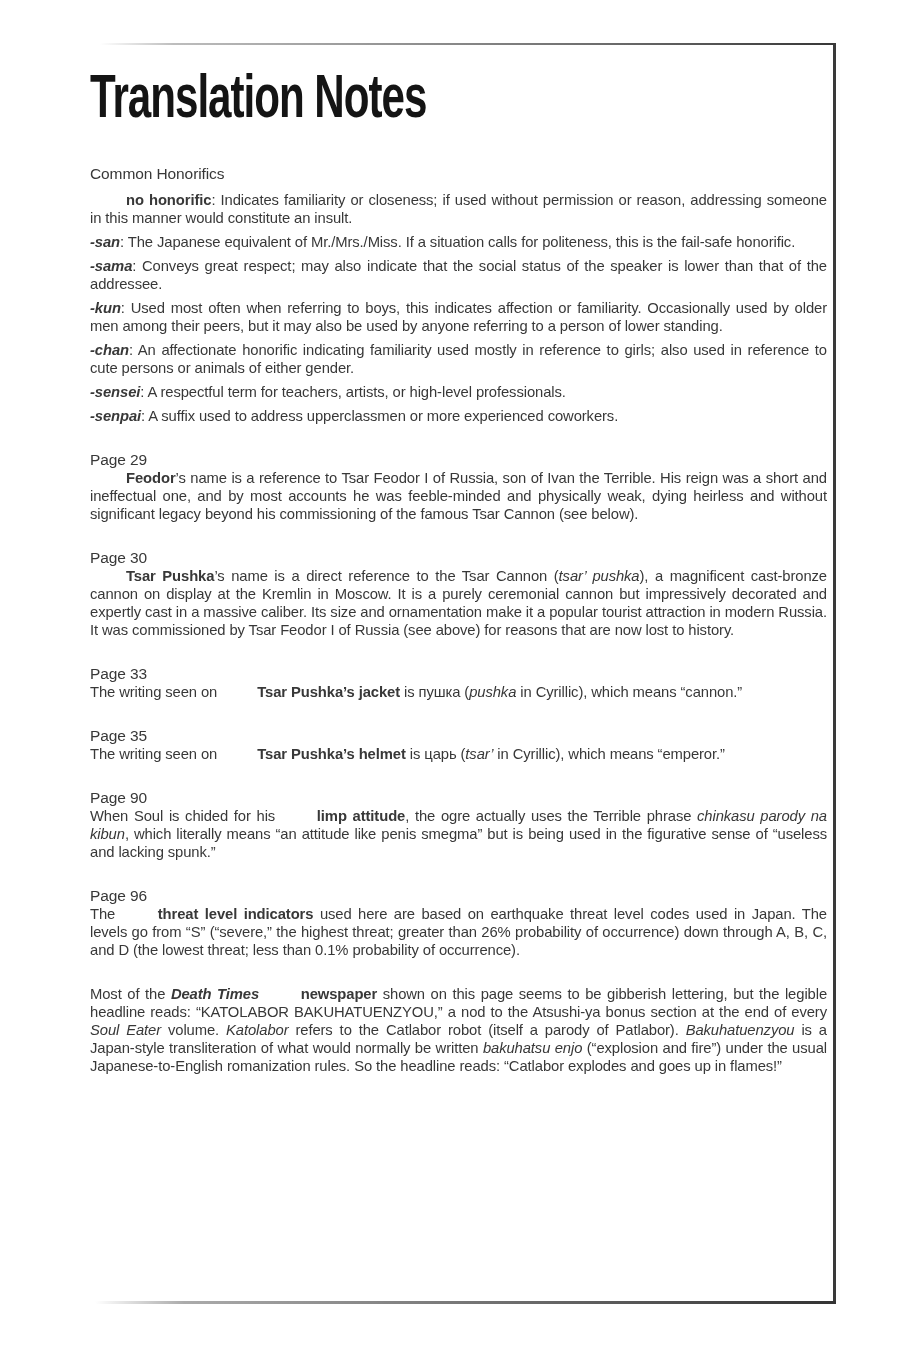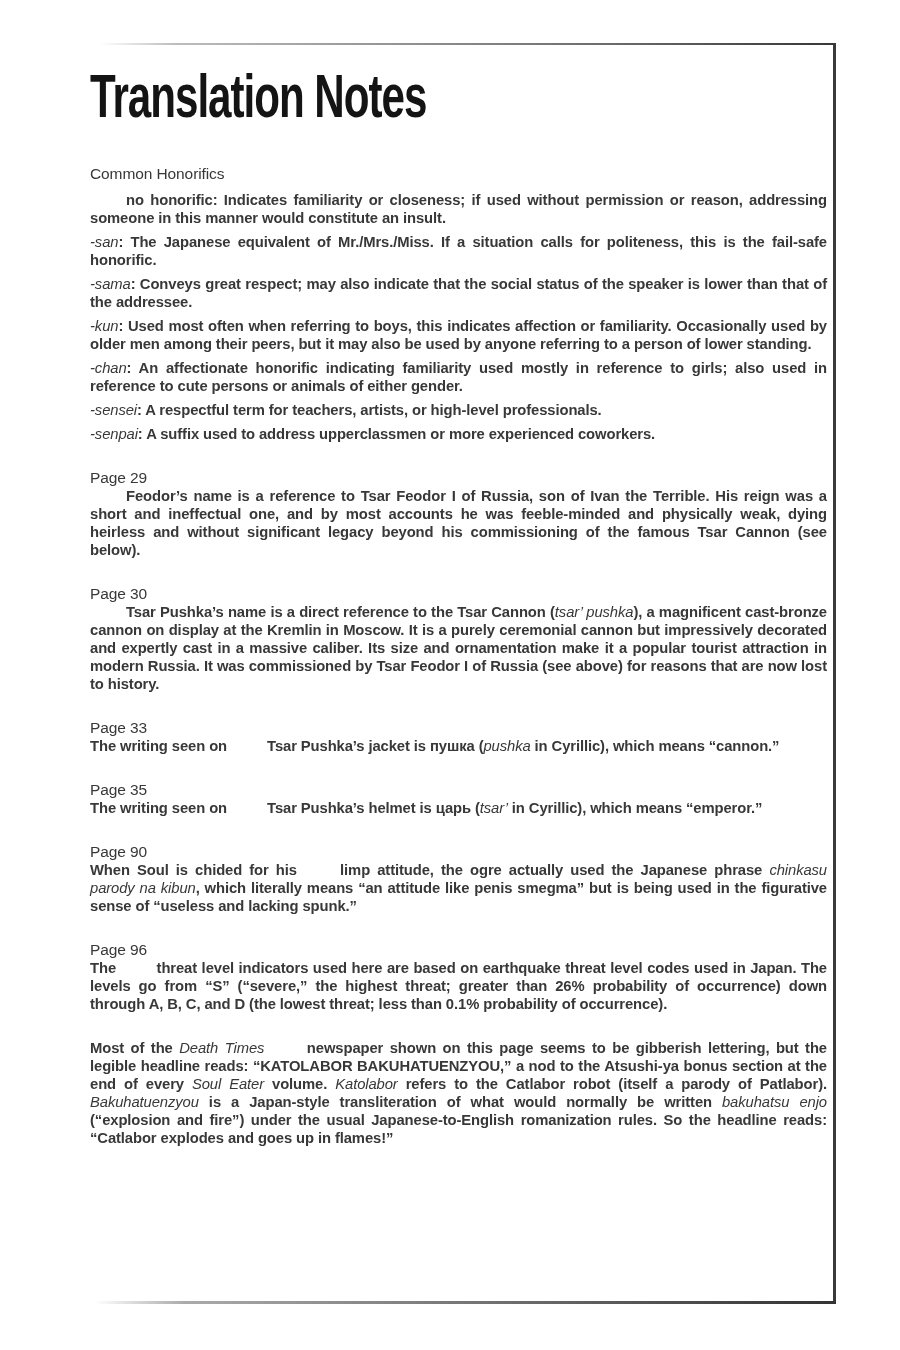--- a/index.html
+++ b/index.html
@@ -44,24 +44,24 @@
     letter-spacing: -1.5px;
   }
   .section-heading {
     font-size: 15.5px; line-height: 19px; margin-bottom: 8px;
     font-weight: 400;
   }
   .para { text-align: justify; margin-bottom: 6px; }
   .note { margin-top: 26px; }
   .note-heading { font-size: 15.5px; line-height: 18px; font-weight: 400; }
   .note .para { margin-bottom: 0; }
-  .s-n { font-weight: 700; font-style: normal; }
+  .s-n { font-weight: 400; font-style: normal; }
   .s-b { font-weight: 700; font-style: normal; margin-left: 36px; }
   .s-i { font-weight: 400; font-style: italic; }
-  .s-bi { font-weight: 400; font-style: italic; margin-top: 21px; }
+  .s-bi { font-weight: 700; font-style: italic; margin-top: 21px; }
 </style>
 </head>
 <body>
 
 <div class="page">
   <div class="frame-top"></div>
   <div class="frame-right"></div>
   <div class="frame-bottom"></div>
 
   <div class="content">
@@ -94,21 +94,21 @@
     </div>
 
     <div class="note">
       <div class="note-heading">Page 35</div>
       <p class="para"><span class="s-n">The writing seen on </span><span class="s-b">Tsar Pushka’s helmet</span><span class="s-n"> is царь (</span><span class="s-i">tsar’</span><span class="s-n"> in Cyrillic), which means “emperor.”</span></p>
     </div>
 
 
     <div class="note">
       <div class="note-heading">Page 90</div>
-      <p class="para"><span class="s-n">When Soul is chided for his </span><span class="s-b">limp attitude</span><span class="s-n">, the ogre actually used the Japanese phrase </span><span class="s-i">chinkasu parody na kibun</span><span class="s-n">, which literally means “an attitude like penis smegma” but is being used in the figurative sense of “useless and lacking spunk.”</span></p>
+      <p class="para"><span class="s-n">When Soul is chided for his </span><span class="s-b">limp attitude</span><span class="s-n">, the ogre actually uses the Terrible phrase </span><span class="s-i">chinkasu parody na kibun</span><span class="s-n">, which literally means “an attitude like penis smegma” but is being used in the figurative sense of “useless and lacking spunk.”</span></p>
     </div>
 
     <div class="note">
       <div class="note-heading">Page 96</div>
       <p class="para"><span class="s-n">The </span><span class="s-b">threat level indicators</span><span class="s-n"> used here are based on earthquake threat level codes used in Japan. The levels go from “S” (“severe,” the highest threat; greater than 26% probability of occurrence) down through A, B, C, and D (the lowest threat; less than 0.1% probability of occurrence).</span></p>
     </div>
 
     <div class="note">
       <p class="para"><span class="s-n">Most of the </span><span class="s-bi">Death Times</span><span class="s-b"> newspaper</span><span class="s-n"> shown on this page seems to be gibberish lettering, but the legible headline reads: “KATOLABOR BAKUHATUENZYOU,” a nod to the Atsushi-ya bonus section at the end of every </span><span class="s-i">Soul Eater</span><span class="s-n"> volume. </span><span class="s-i">Katolabor</span><span class="s-n"> refers to the Catlabor robot (itself a parody of Patlabor). </span><span class="s-i">Bakuhatuenzyou</span><span class="s-n"> is a Japan-style transliteration of what would normally be written </span><span class="s-i">bakuhatsu enjo</span><span class="s-n"> (“explosion and fire”) under the usual Japanese-to-English romanization rules. So the headline reads: “Catlabor explodes and goes up in flames!”</span></p>
     </div>

